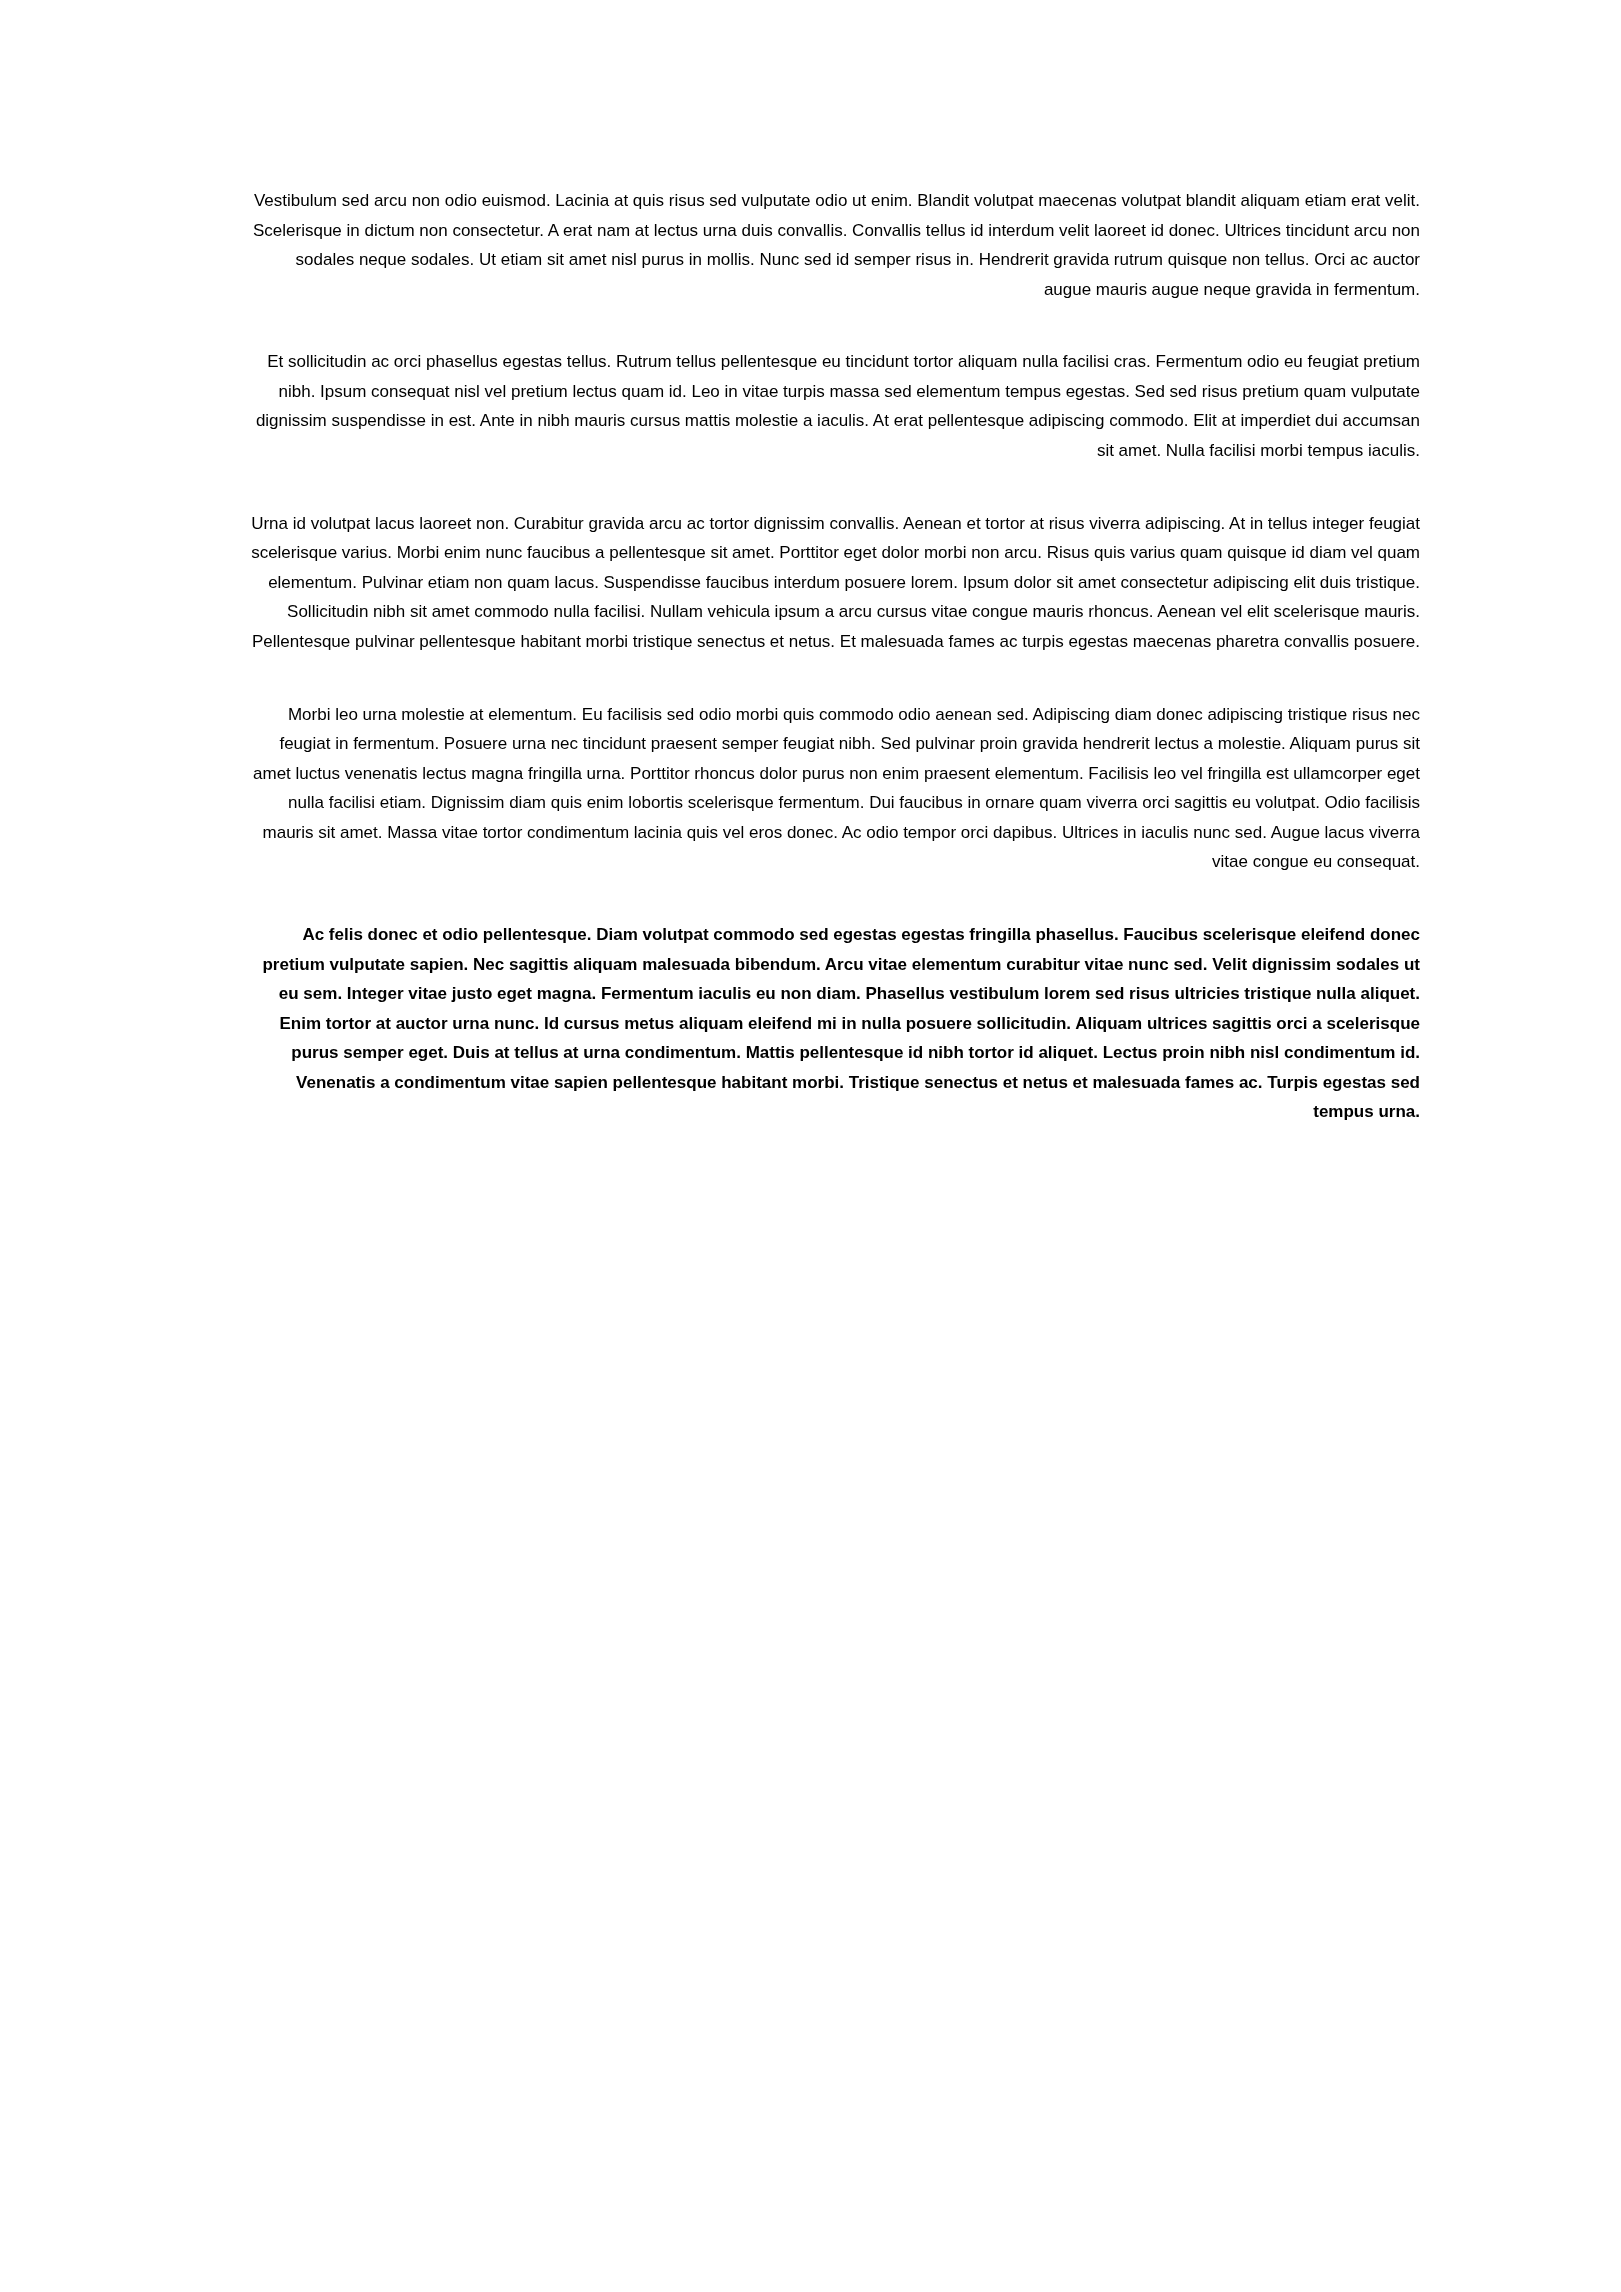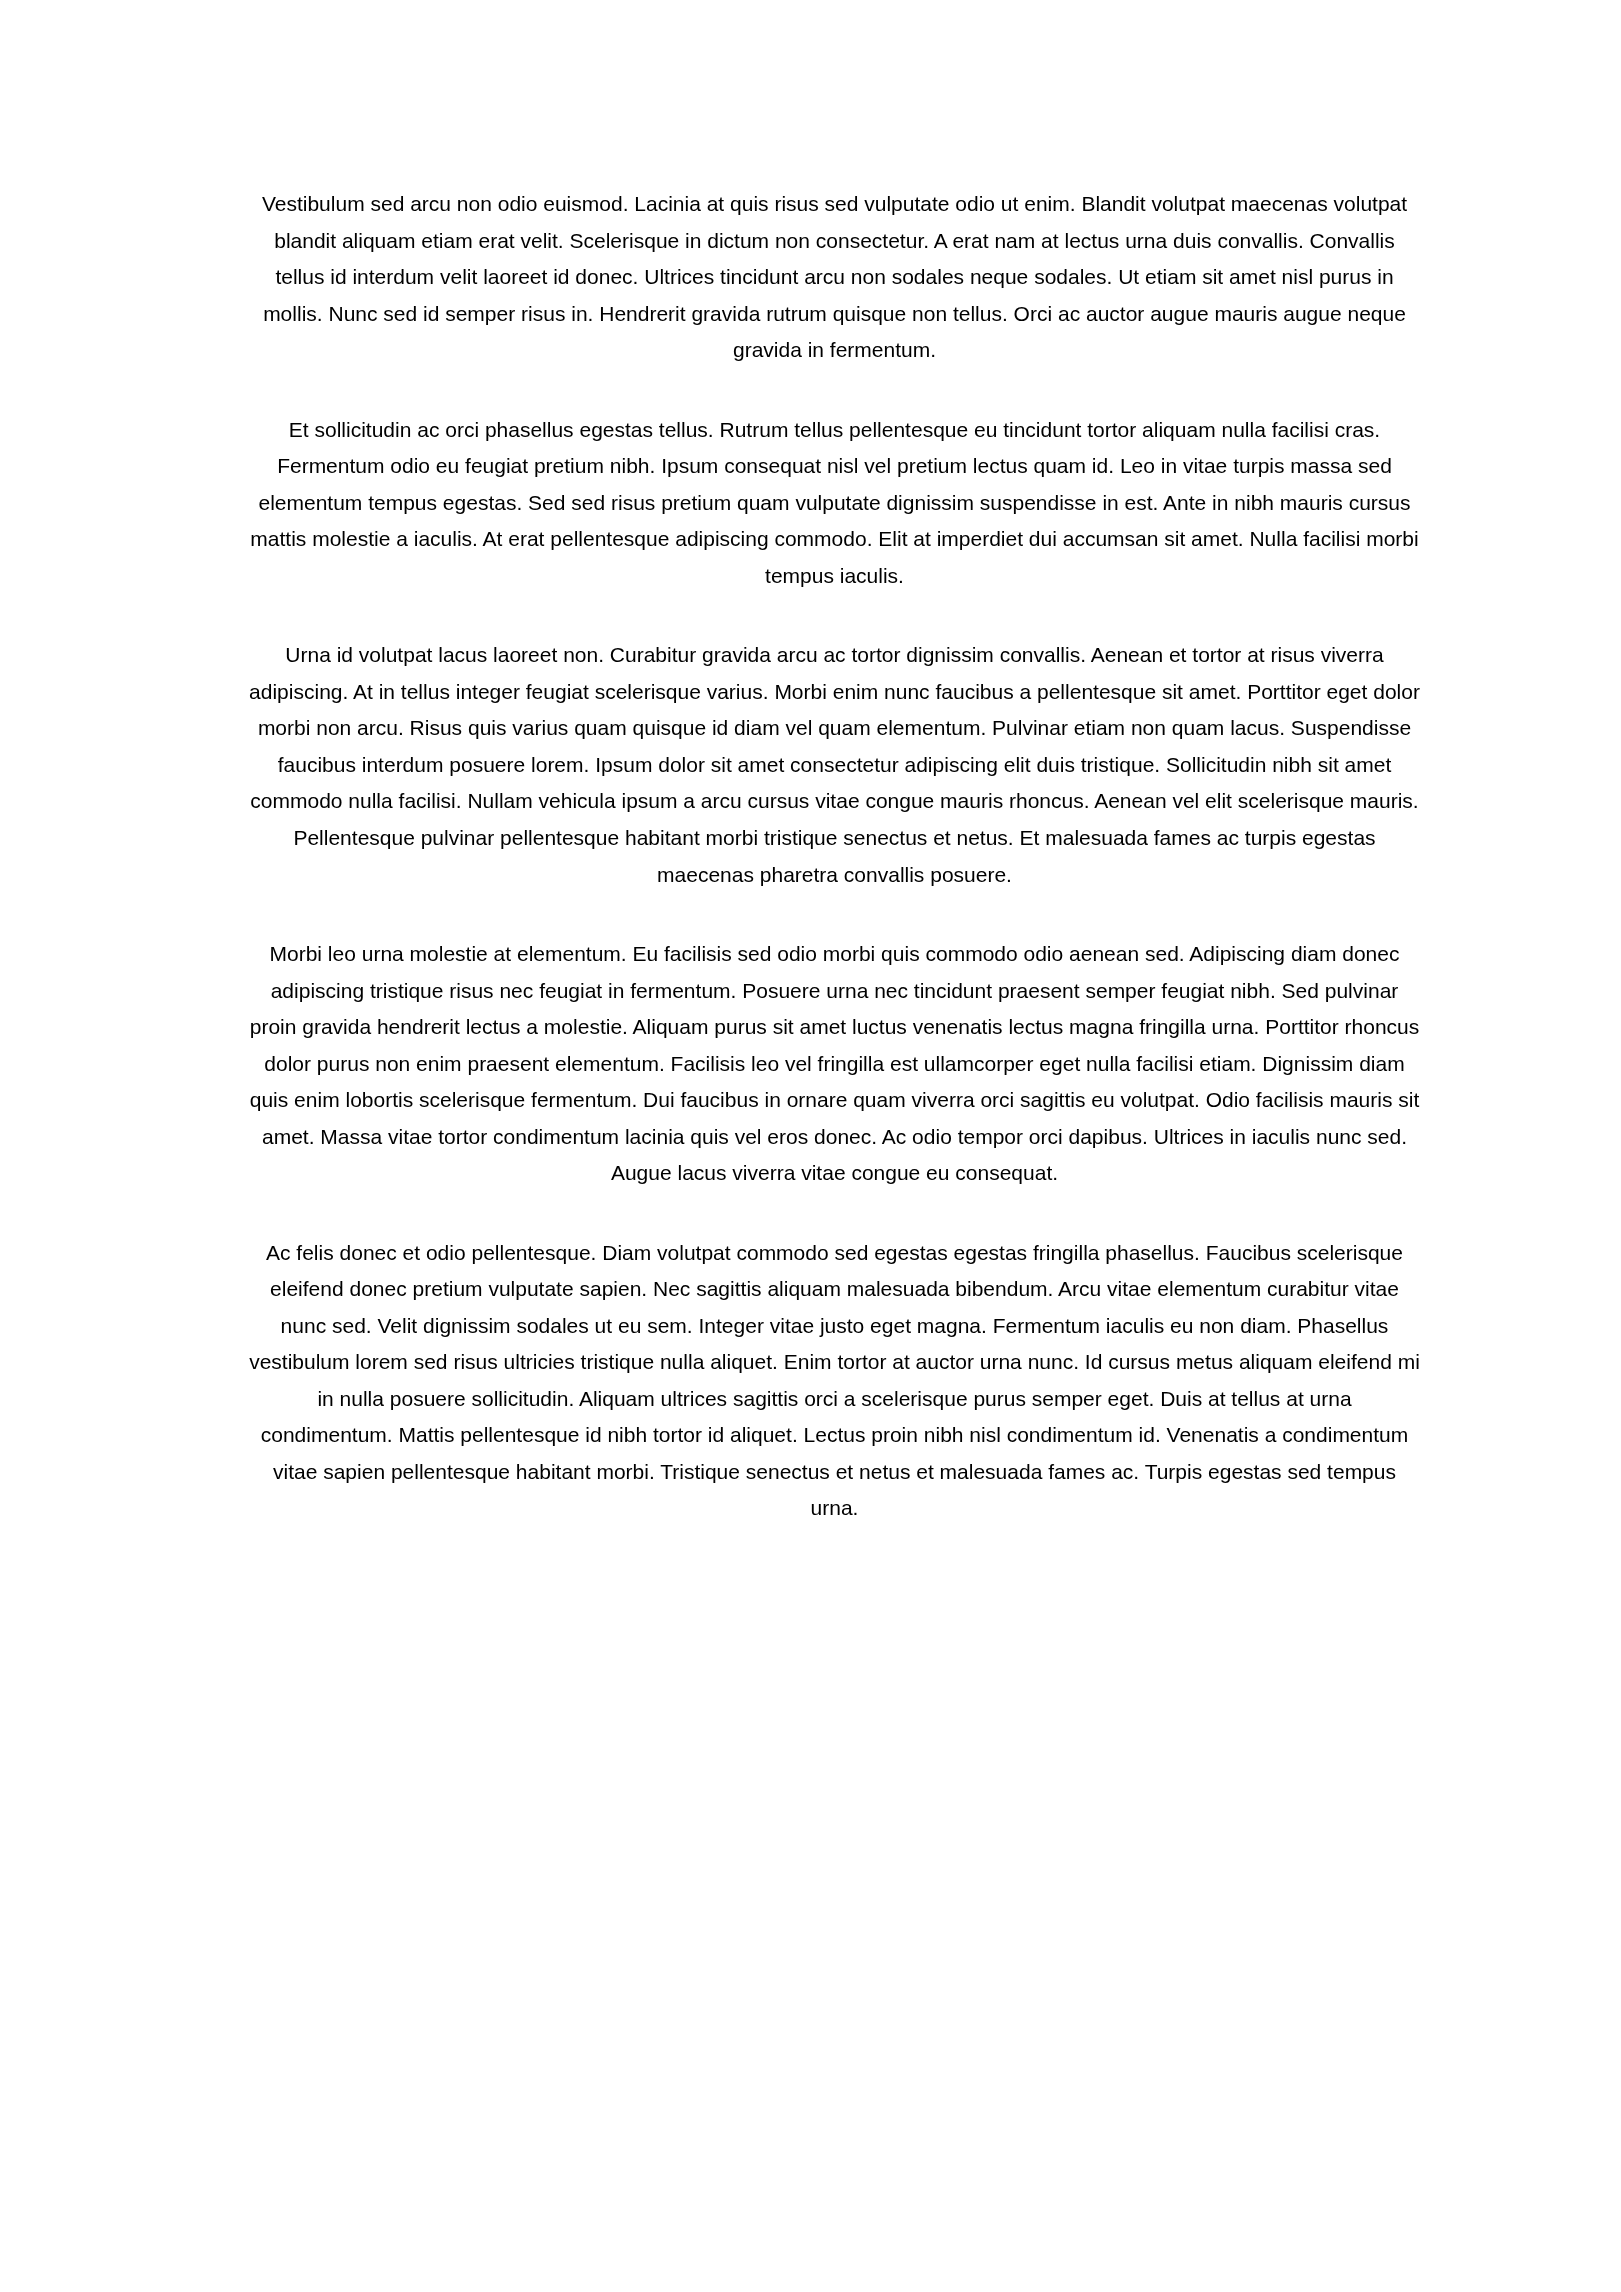--- a/index.html
+++ b/index.html
@@ -11,31 +11,32 @@
     width: 1621px;
     height: 2293px;
     background: #ffffff;
     position: relative;
     box-sizing: border-box;
     padding: 186px 201px 176px 201px;
     font-family: "Liberation Serif", serif;
   }
   .doc-body {
     font-family: "Liberation Sans", sans-serif;
-    font-size: 21px;
+    font-size: 17px;
     line-height: 1.74;
     color: #000000;
-    text-align: center;
+    text-align: right;
     margin-left: 48px;
   }
   .doc-body p {
     margin: 0 0 43px 0;
   }
   .doc-body p:last-child {
     margin-bottom: 0;
+    font-weight: bold;
   }
 </style>
 </head>
 <body>
 
 <div class="page">
   <div class="doc-body">
     <p>Vestibulum sed arcu non odio euismod. Lacinia at quis risus sed vulputate odio ut enim. Blandit volutpat maecenas volutpat blandit aliquam etiam erat velit. Scelerisque in dictum non consectetur. A erat nam at lectus urna duis convallis. Convallis tellus id interdum velit laoreet id donec. Ultrices tincidunt arcu non sodales neque sodales. Ut etiam sit amet nisl purus in mollis. Nunc sed id semper risus in. Hendrerit gravida rutrum quisque non tellus. Orci ac auctor augue mauris augue neque gravida in fermentum.</p>
     <p>Et sollicitudin ac orci phasellus egestas tellus. Rutrum tellus pellentesque eu tincidunt tortor aliquam nulla facilisi cras. Fermentum odio eu feugiat pretium nibh. Ipsum consequat nisl vel pretium lectus quam id. Leo in vitae turpis massa sed elementum tempus egestas. Sed sed risus pretium quam vulputate dignissim suspendisse in est. Ante in nibh mauris cursus mattis molestie a iaculis. At erat pellentesque adipiscing commodo. Elit at imperdiet dui accumsan sit amet. Nulla facilisi morbi tempus iaculis.</p>
     <p>Urna id volutpat lacus laoreet non. Curabitur gravida arcu ac tortor dignissim convallis. Aenean et tortor at risus viverra adipiscing. At in tellus integer feugiat scelerisque varius. Morbi enim nunc faucibus a pellentesque sit amet. Porttitor eget dolor morbi non arcu. Risus quis varius quam quisque id diam vel quam elementum. Pulvinar etiam non quam lacus. Suspendisse faucibus interdum posuere lorem. Ipsum dolor sit amet consectetur adipiscing elit duis tristique. Sollicitudin nibh sit amet commodo nulla facilisi. Nullam vehicula ipsum a arcu cursus vitae congue mauris rhoncus. Aenean vel elit scelerisque mauris. Pellentesque pulvinar pellentesque habitant morbi tristique senectus et netus. Et malesuada fames ac turpis egestas maecenas pharetra convallis posuere.</p>

